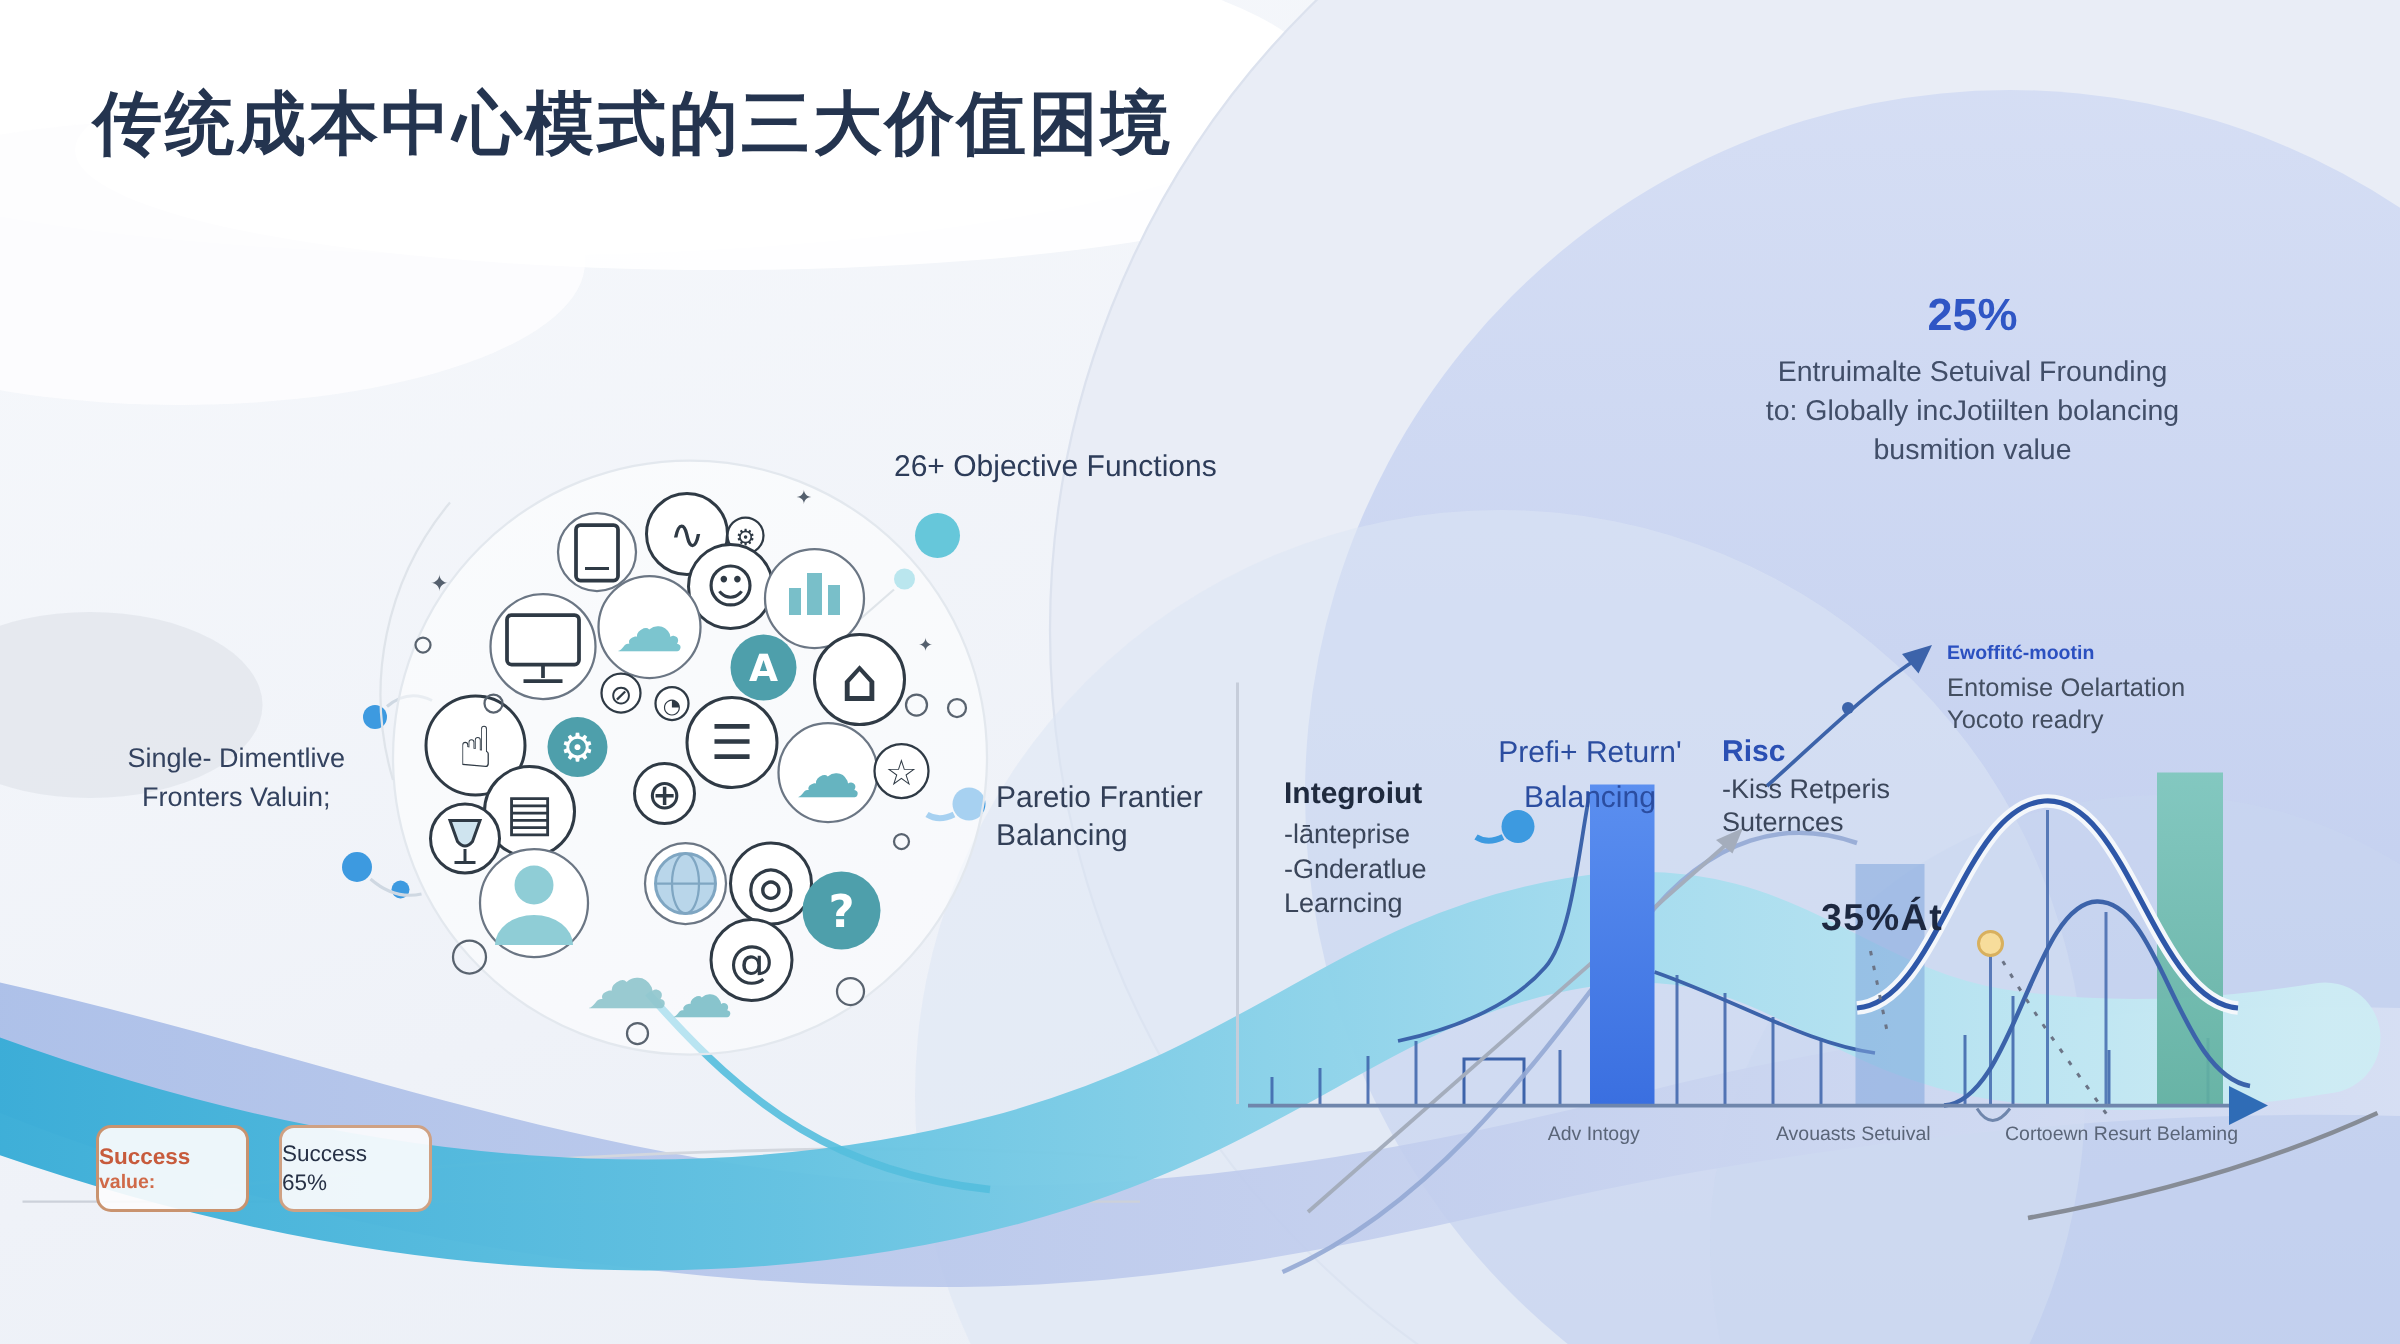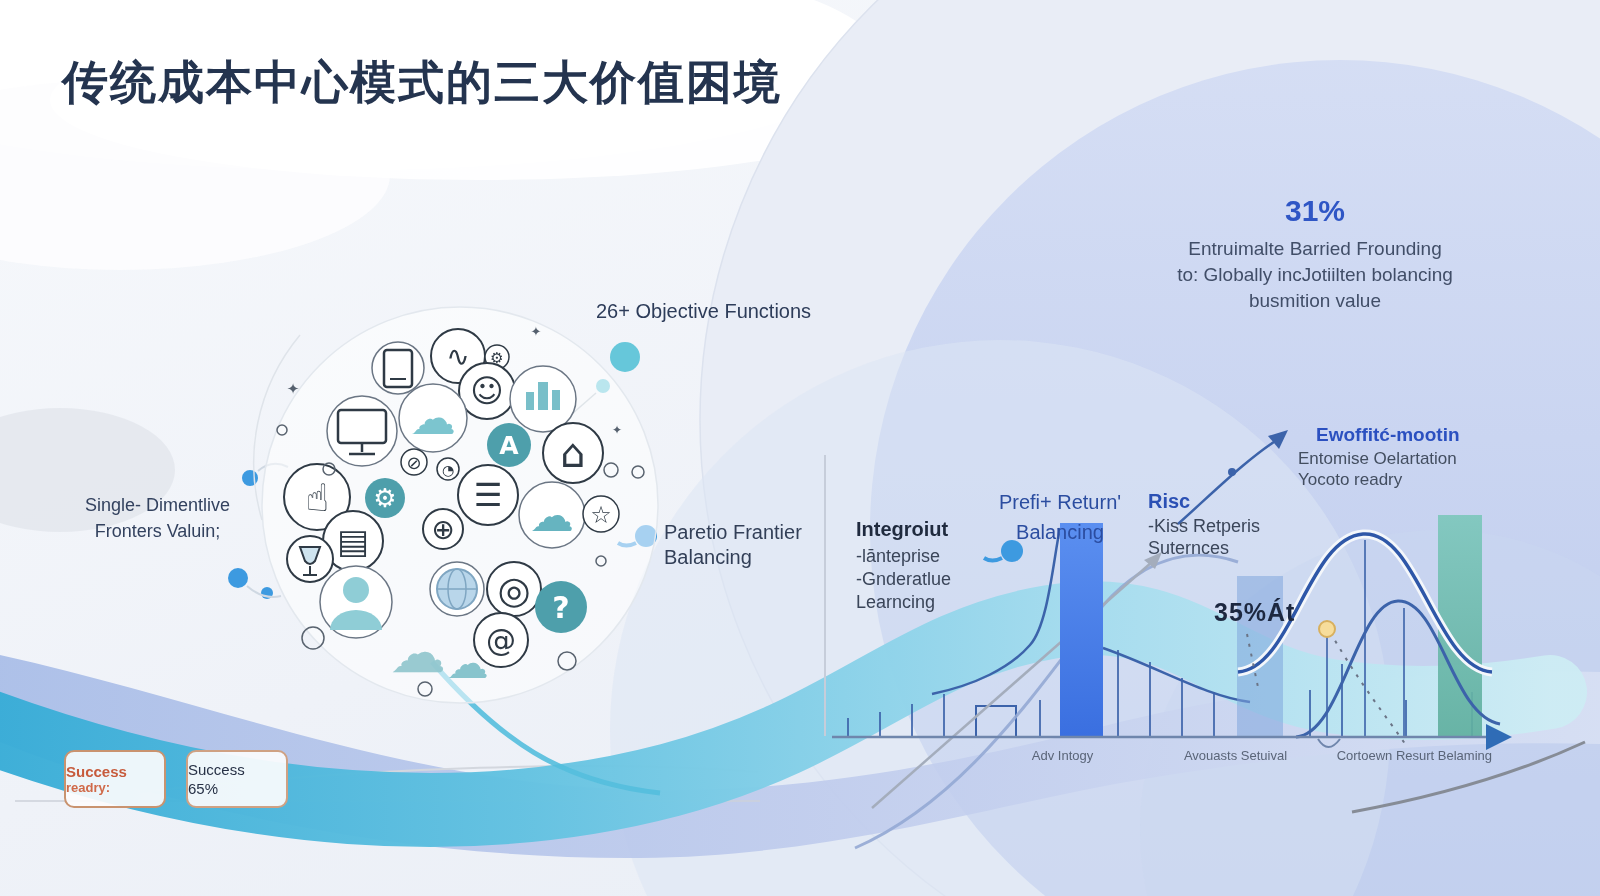--- a/index.html
+++ b/index.html
@@ -17,21 +17,21 @@
   .left-label{left:55px;top:492px;width:205px;text-align:center;font-size:18px;color:#33425f;line-height:26px;}
   .pareto-label{left:664px;top:520px;font-size:20px;color:#323f57;line-height:25px;}
   .integ-label{left:856px;top:518px;line-height:23px;}
   .integ-label .t{font-size:20px;font-weight:700;color:#1f2a3e;margin-bottom:4px;}
   .integ-label .l{font-size:18px;color:#3a4559;}
   .profit-label{left:970px;top:455px;width:180px;text-align:center;font-size:20px;color:#2b4da0;line-height:30px;font-weight:500;margin-top:32px;}
   .risk-label{left:1148px;top:490px;line-height:22px;}
   .risk-label .t{font-size:20px;font-weight:700;color:#2b50b4;margin-bottom:3px;}
   .risk-label .l{font-size:18px;color:#3b465a;}
   .emotion-label{left:1298px;top:424px;line-height:21px;}
-  .emotion-label .t{font-size:19px;font-weight:700;color:#2b50c0;margin-bottom:3px;margin-left:18px;}
+  .emotion-label .t{font-size:13px;font-weight:700;color:#2b50c0;margin-bottom:3px;}
   .emotion-label .l{font-size:17px;color:#434e60;}
   .marker35{left:1214px;top:598px;font-size:25px;font-weight:700;color:#1d2840;letter-spacing:1px;}
   .axis-label{top:748px;font-size:13px;color:#5a6578;text-align:center;}
   .axis-a{left:1005px;width:115px;}
   .axis-b{left:1158px;width:155px;}
   .axis-c{left:1282px;width:210px;text-align:right;}
   .badge{top:750px;width:102px;height:58px;border:2px solid #c9936f;border-radius:10px;
          background:rgba(252,252,253,.92);display:flex;flex-direction:column;justify-content:center;
          box-sizing:border-box;}
   .badge-visual{left:64px;}
@@ -316,22 +316,22 @@
         <text x="536" y="336" font-size="13" text-anchor="middle">✦</text>
       </g>
     </g>
   </svg>
 
   <div class="abs page-title">传统成本中心模式的三大价值困境</div>
 
   <div class="abs cluster-caption">26+ Objective Functions</div>
 
   <div class="abs stat">
-    <div class="value">31%</div>
-    <div class="line">Entruimalte Barried Frounding</div>
+    <div class="value">25%</div>
+    <div class="line">Entruimalte Setuival Frounding</div>
     <div class="line">to: Globally incJotiilten bolancing</div>
     <div class="line">busmition value</div>
   </div>
 
   <div class="abs left-label">
     <div>Single- Dimentlive</div>
     <div>Fronters Valuin;</div>
   </div>
 
   <div class="abs pareto-label">
@@ -364,20 +364,20 @@
   </div>
 
   <div class="abs marker35">35%Át</div>
 
   <div class="abs axis-label axis-a">Adv Intogy</div>
   <div class="abs axis-label axis-b">Avouasts Setuival</div>
   <div class="abs axis-label axis-c">Cortoewn Resurt Belaming</div>
 
   <div class="abs badge badge-visual">
     <div class="b1">Success</div>
-    <div class="b2">readry:</div>
+    <div class="b2">value:</div>
   </div>
   <div class="abs badge badge-pct">
     <div class="b1">Success</div>
     <div class="b2">65%</div>
   </div>
 
 </div>
 
 </body></html>

